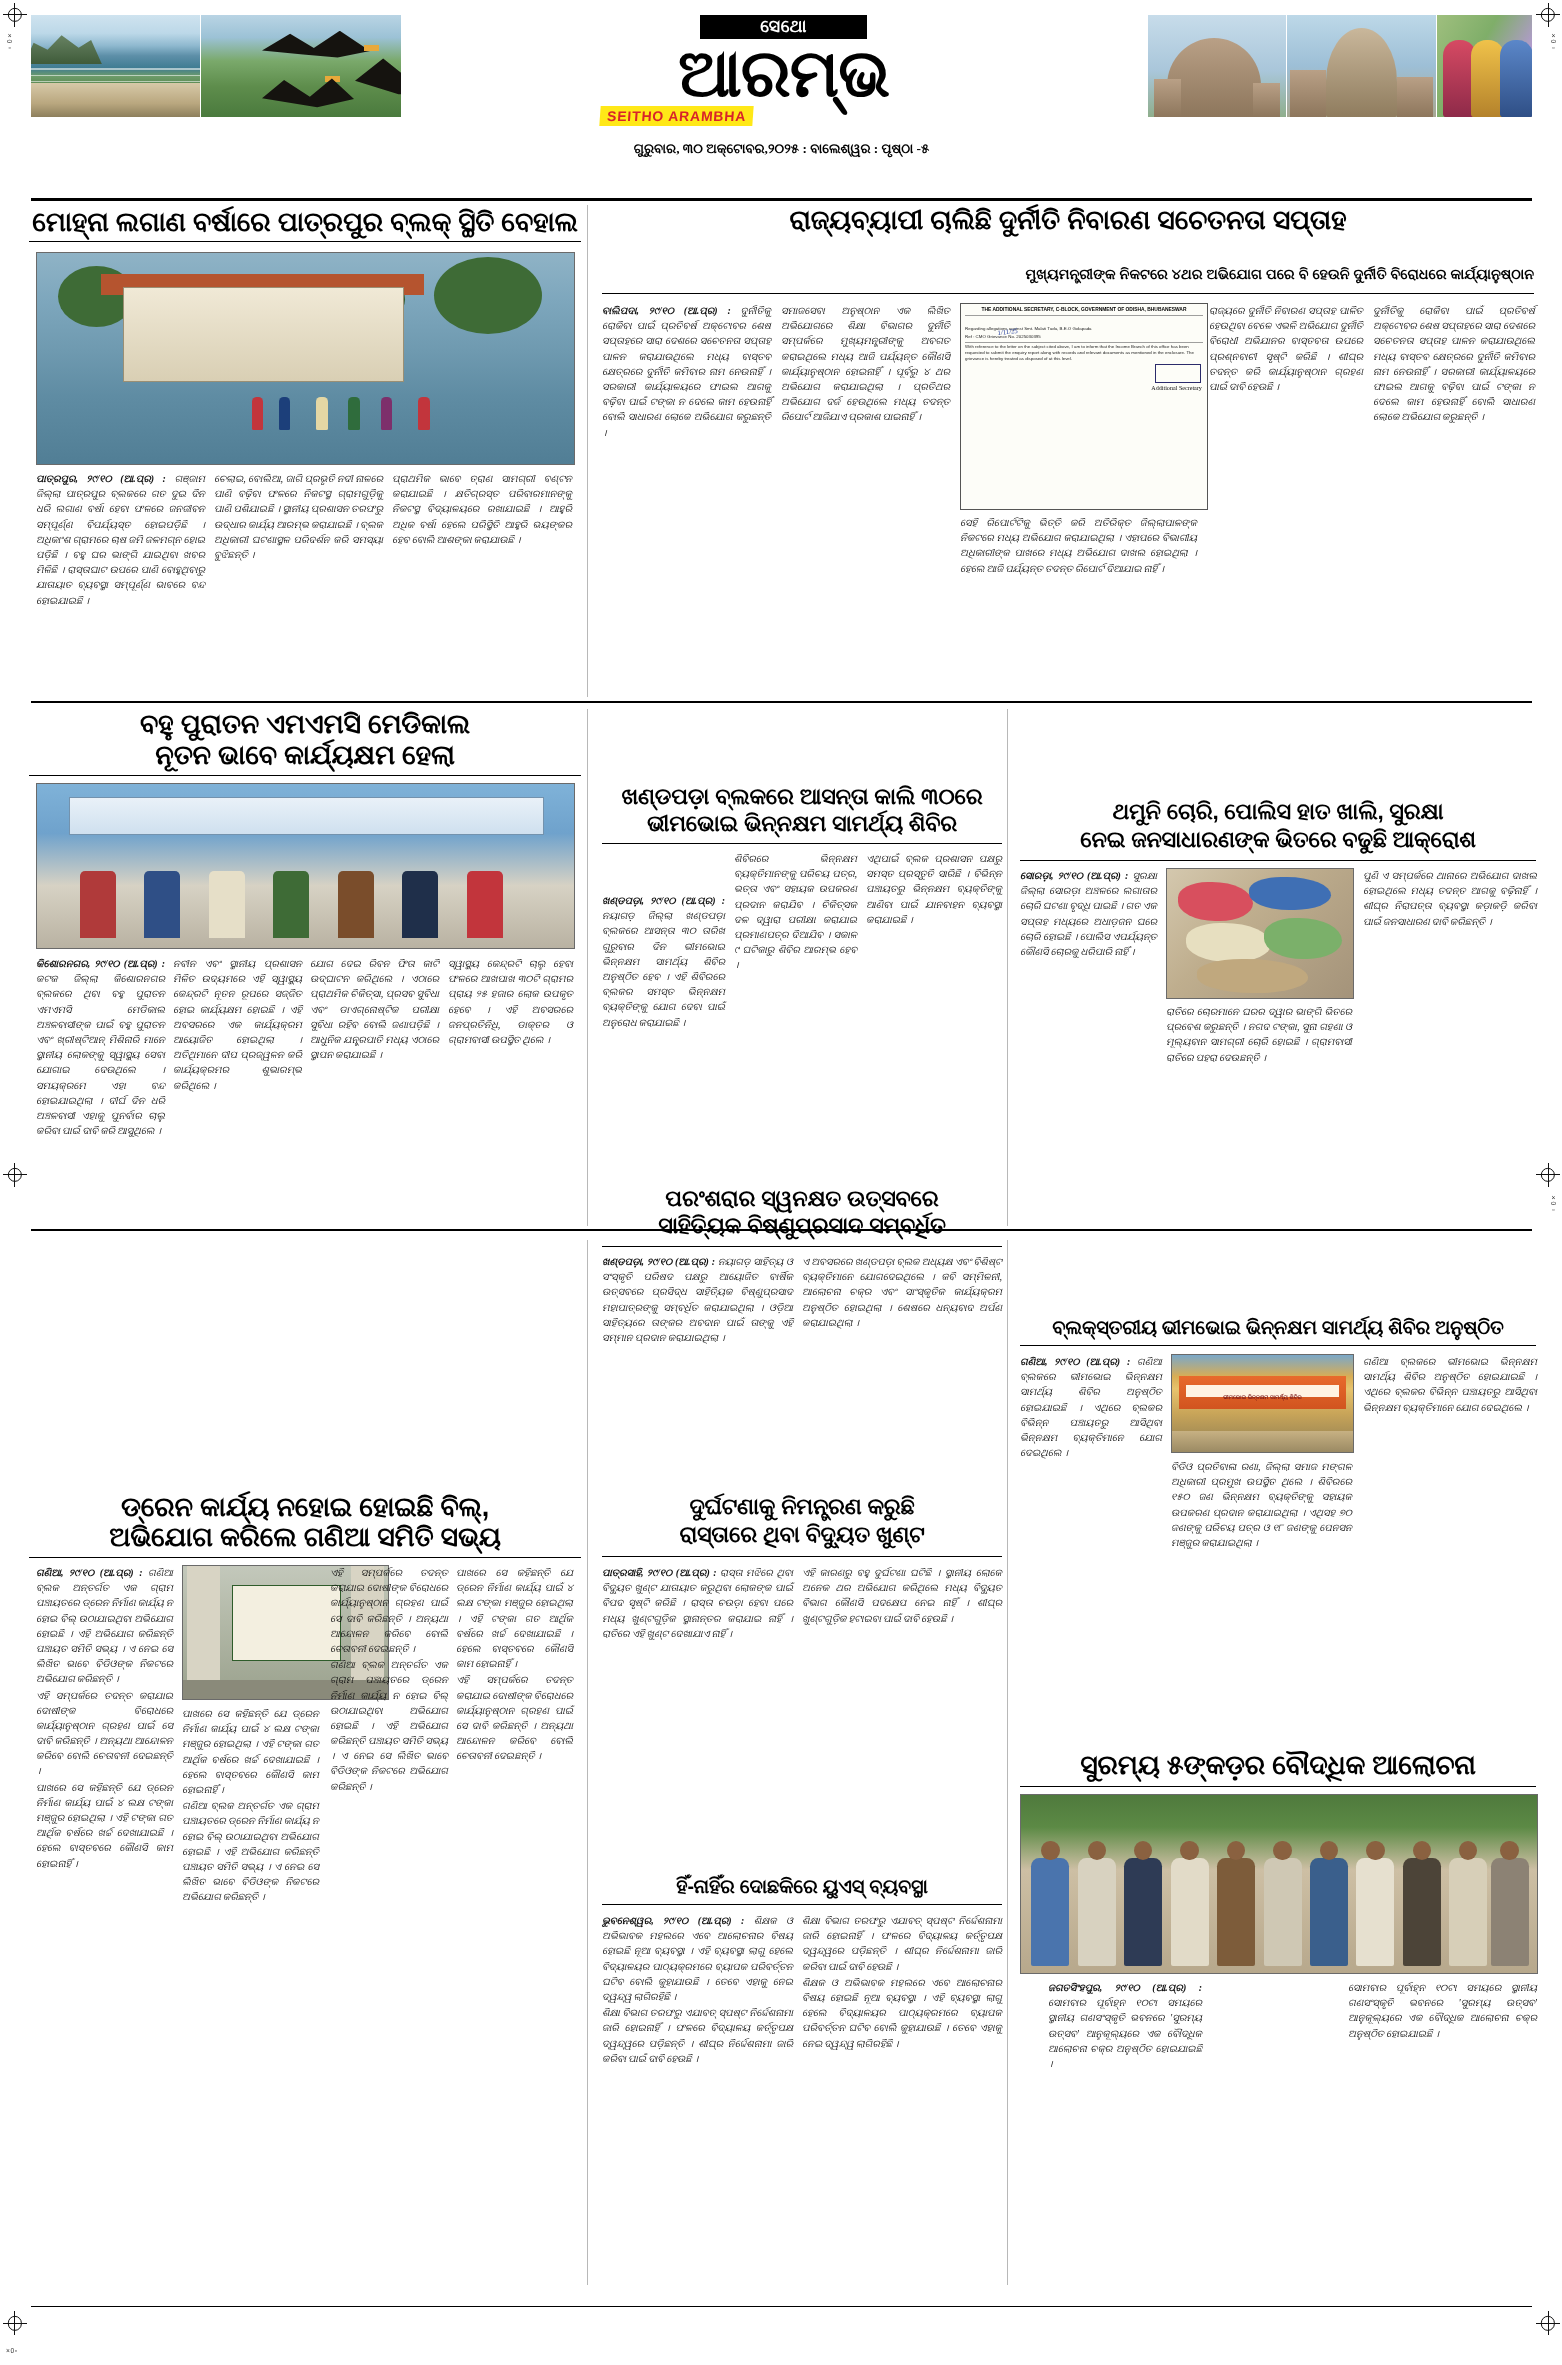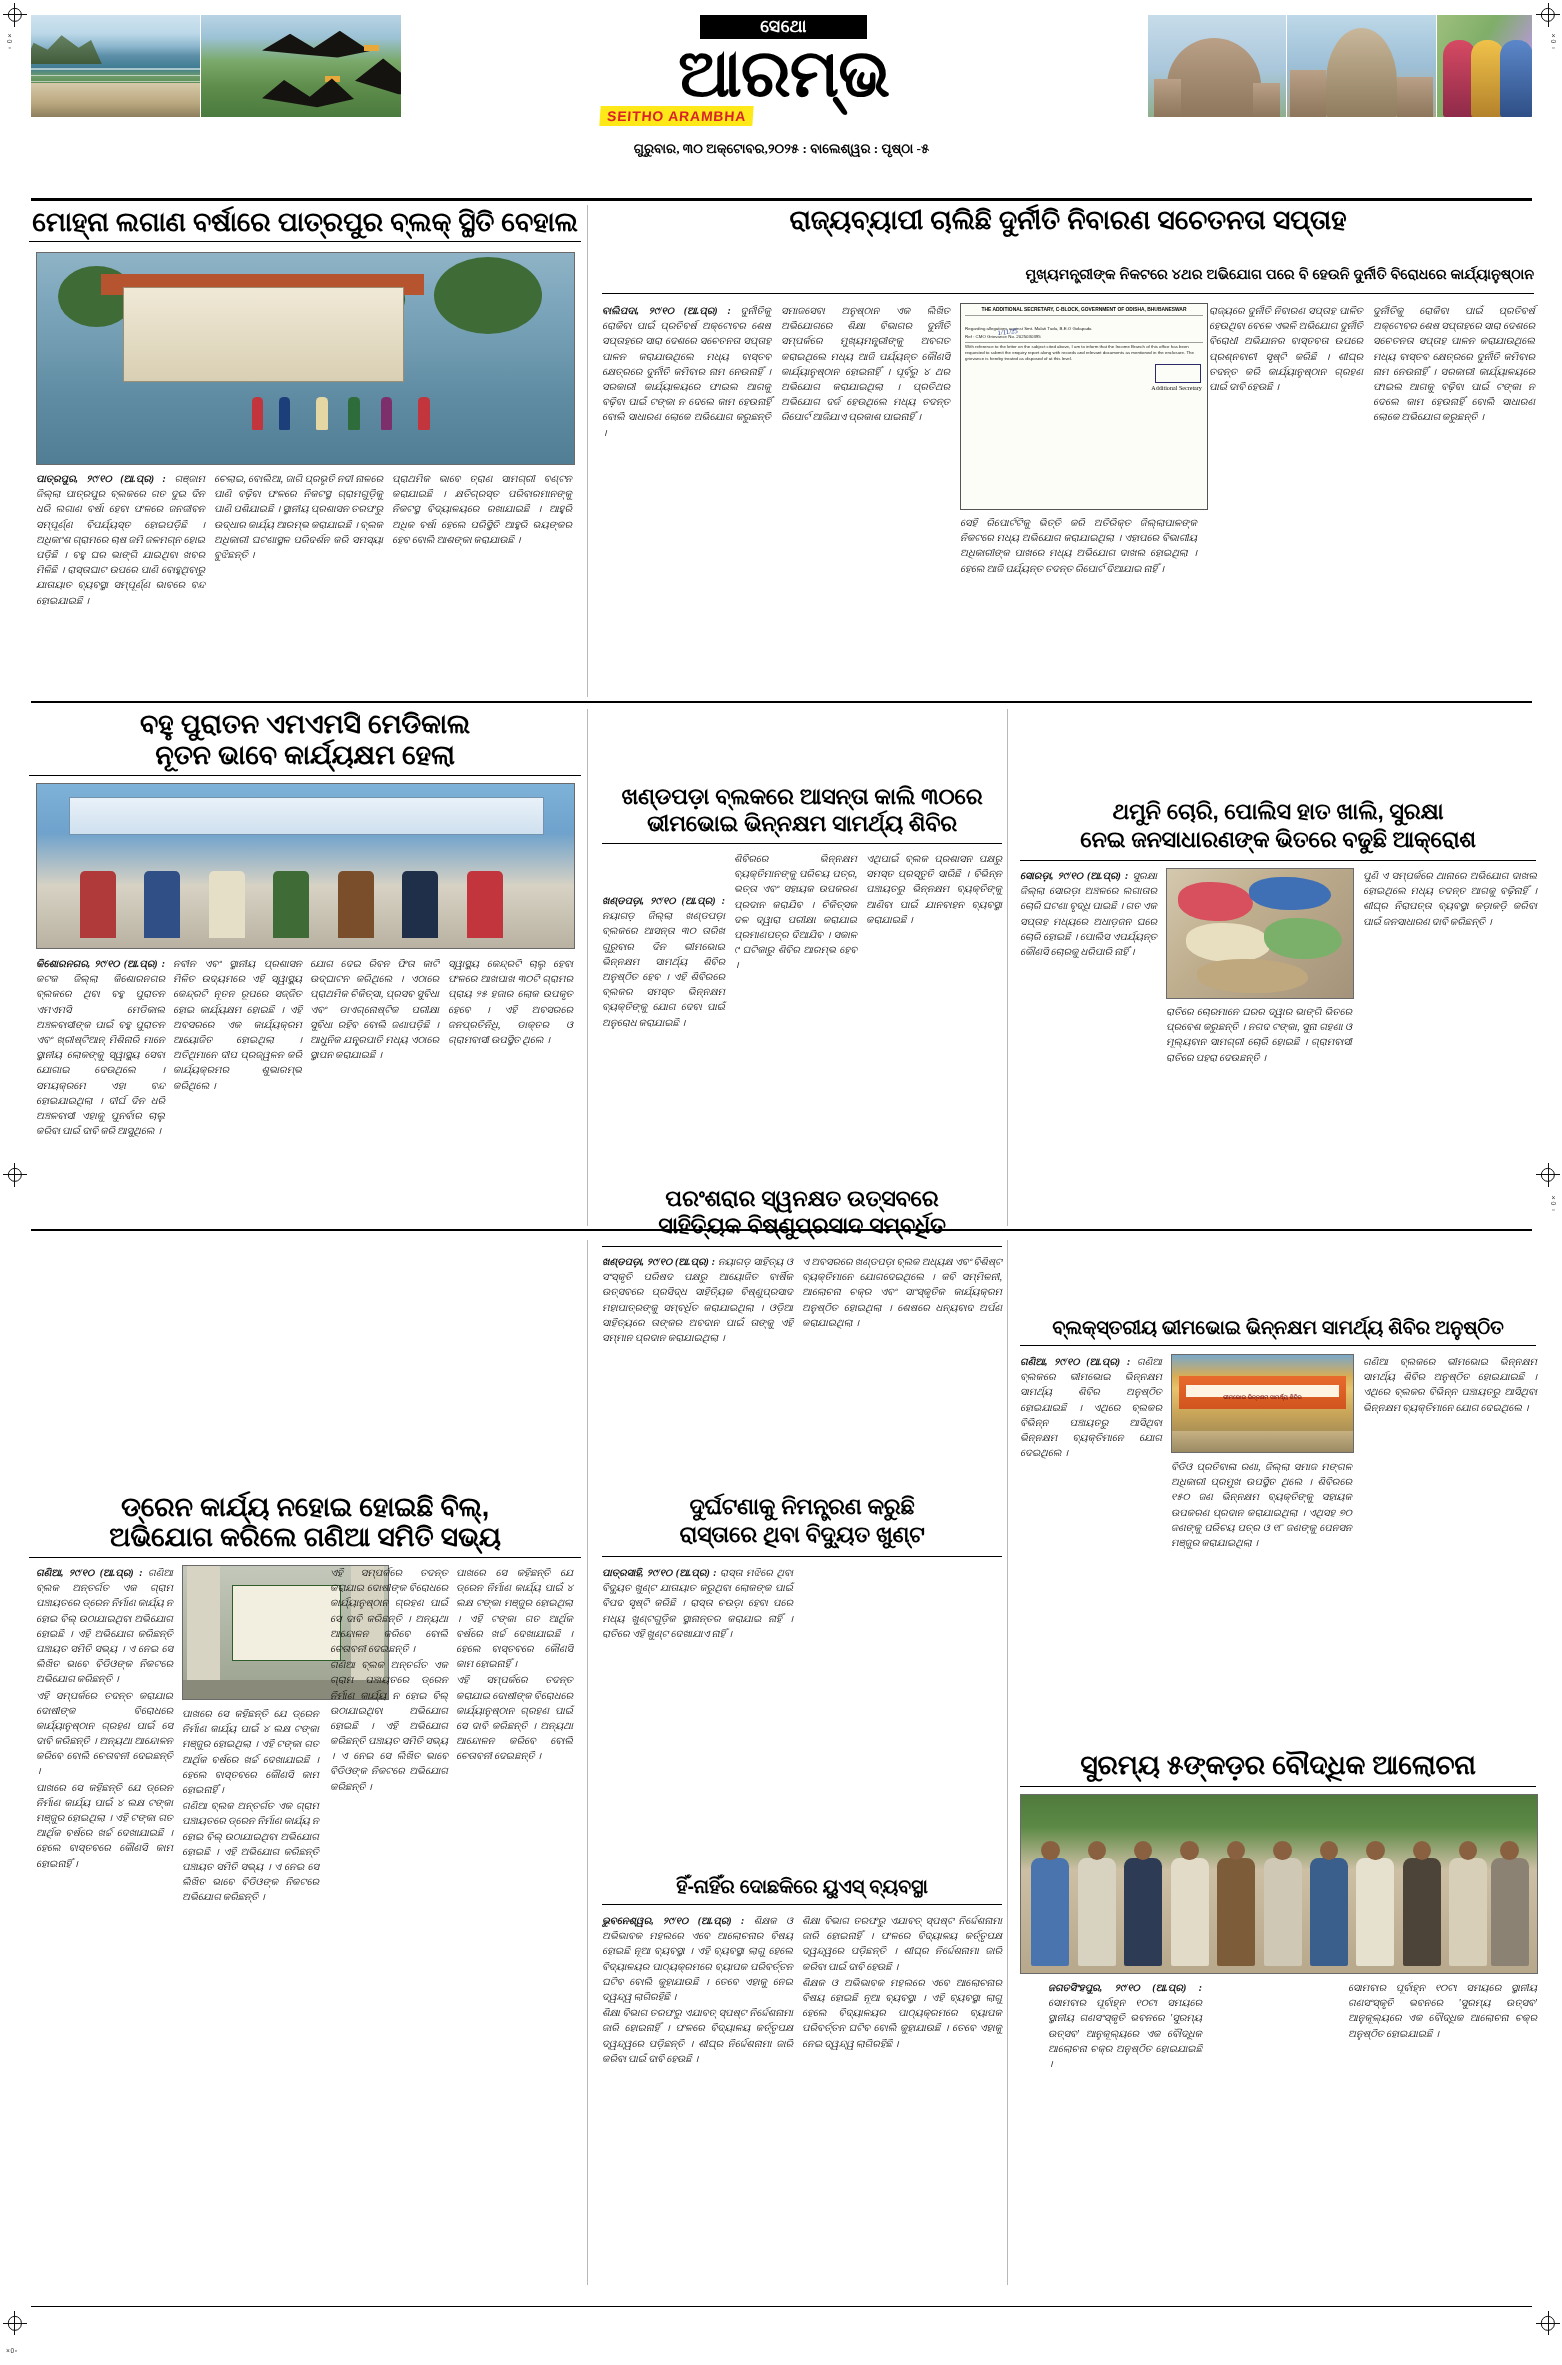--- a/index.html
+++ b/index.html
@@ -416,20 +416,23 @@
   <div class="vrule" style="left:587px;top:1240px;height:1045px;"></div>
 
   <div class="hl hl-lg" style="position:absolute;left:602px;top:1494px;width:400px;">ଦୁର୍ଘଟଣାକୁ ନିମନ୍ତ୍ରଣ କରୁଛି</div>
   <div class="hl hl-lg" style="position:absolute;left:602px;top:1522px;width:400px;">ରାସ୍ତାରେ ଥିବା ବିଦ୍ୟୁତ ଖୁଣ୍ଟ</div>
   <div class="hr-thin" style="left:602px;top:1556px;width:400px;"></div>
 
   <div class="col" style="left:602px;top:1565px;width:191px;height:287px;">
     <p><b>ପାତ୍ରସାହି, ୨୯/୧୦ (ଆ.ପ୍ର) :</b>
        <span>ରାସ୍ତା ମଝିରେ ଥିବା ବିଦ୍ୟୁତ ଖୁଣ୍ଟ ଯାତାୟାତ କରୁଥିବା ଲୋକଙ୍କ ପାଇଁ ବିପଦ ସୃଷ୍ଟି କରିଛି । ରାସ୍ତା ଚଉଡ଼ା ହେବା ପରେ ମଧ୍ୟ ଖୁଣ୍ଟଗୁଡ଼ିକ ସ୍ଥାନାନ୍ତର କରାଯାଇ ନାହିଁ । ରାତିରେ ଏହି ଖୁଣ୍ଟ ଦେଖାଯାଏ ନାହିଁ ।</span></p>
   </div>
+  <div class="col" style="left:802px;top:1565px;width:200px;height:287px;">
+    <p>ଏହି କାରଣରୁ ବହୁ ଦୁର୍ଘଟଣା ଘଟିଛି । ସ୍ଥାନୀୟ ଲୋକେ ଅନେକ ଥର ଅଭିଯୋଗ କରିଥିଲେ ମଧ୍ୟ ବିଦ୍ୟୁତ ବିଭାଗ କୌଣସି ପଦକ୍ଷେପ ନେଇ ନାହିଁ । ଶୀଘ୍ର ଖୁଣ୍ଟଗୁଡ଼ିକ ହଟାଇବା ପାଇଁ ଦାବି ହେଉଛି ।</p>
+  </div>
 
   <div class="hl hl-md" style="position:absolute;left:602px;top:1875px;width:400px;">ହିଁ-ନାହିଁର ଦୋଛକିରେ ୟୁଏସ୍‌ ବ୍ୟବସ୍ଥା</div>
   <div class="hr-thin" style="left:602px;top:1904px;width:400px;"></div>
 
   <div class="col" style="left:602px;top:1913px;width:191px;height:365px;">
     <p><b>ଭୁବନେଶ୍ୱର, ୨୯/୧୦ (ଆ.ପ୍ର) :</b>
        <span>ଶିକ୍ଷକ ଓ ଅଭିଭାବକ ମହଲରେ ଏବେ ଆଲୋଚନାର ବିଷୟ ହୋଇଛି ନୂଆ ବ୍ୟବସ୍ଥା । ଏହି ବ୍ୟବସ୍ଥା ଲାଗୁ ହେଲେ ବିଦ୍ୟାଳୟର ପାଠ୍ୟକ୍ରମରେ ବ୍ୟାପକ ପରିବର୍ତ୍ତନ ଘଟିବ ବୋଲି କୁହାଯାଉଛି । ତେବେ ଏହାକୁ ନେଇ ଦ୍ୱନ୍ଦ୍ୱ ଲାଗିରହିଛି ।</span></p>
     <p>ଶିକ୍ଷା ବିଭାଗ ତରଫରୁ ଏଯାବତ୍ ସ୍ପଷ୍ଟ ନିର୍ଦ୍ଦେଶନାମା ଜାରି ହୋଇନାହିଁ । ଫଳରେ ବିଦ୍ୟାଳୟ କର୍ତ୍ତୃପକ୍ଷ ଦ୍ୱନ୍ଦ୍ୱରେ ପଡ଼ିଛନ୍ତି । ଶୀଘ୍ର ନିର୍ଦ୍ଦେଶନାମା ଜାରି କରିବା ପାଇଁ ଦାବି ହେଉଛି ।</p>
   </div>
   <div class="col" style="left:802px;top:1913px;width:200px;height:365px;">

